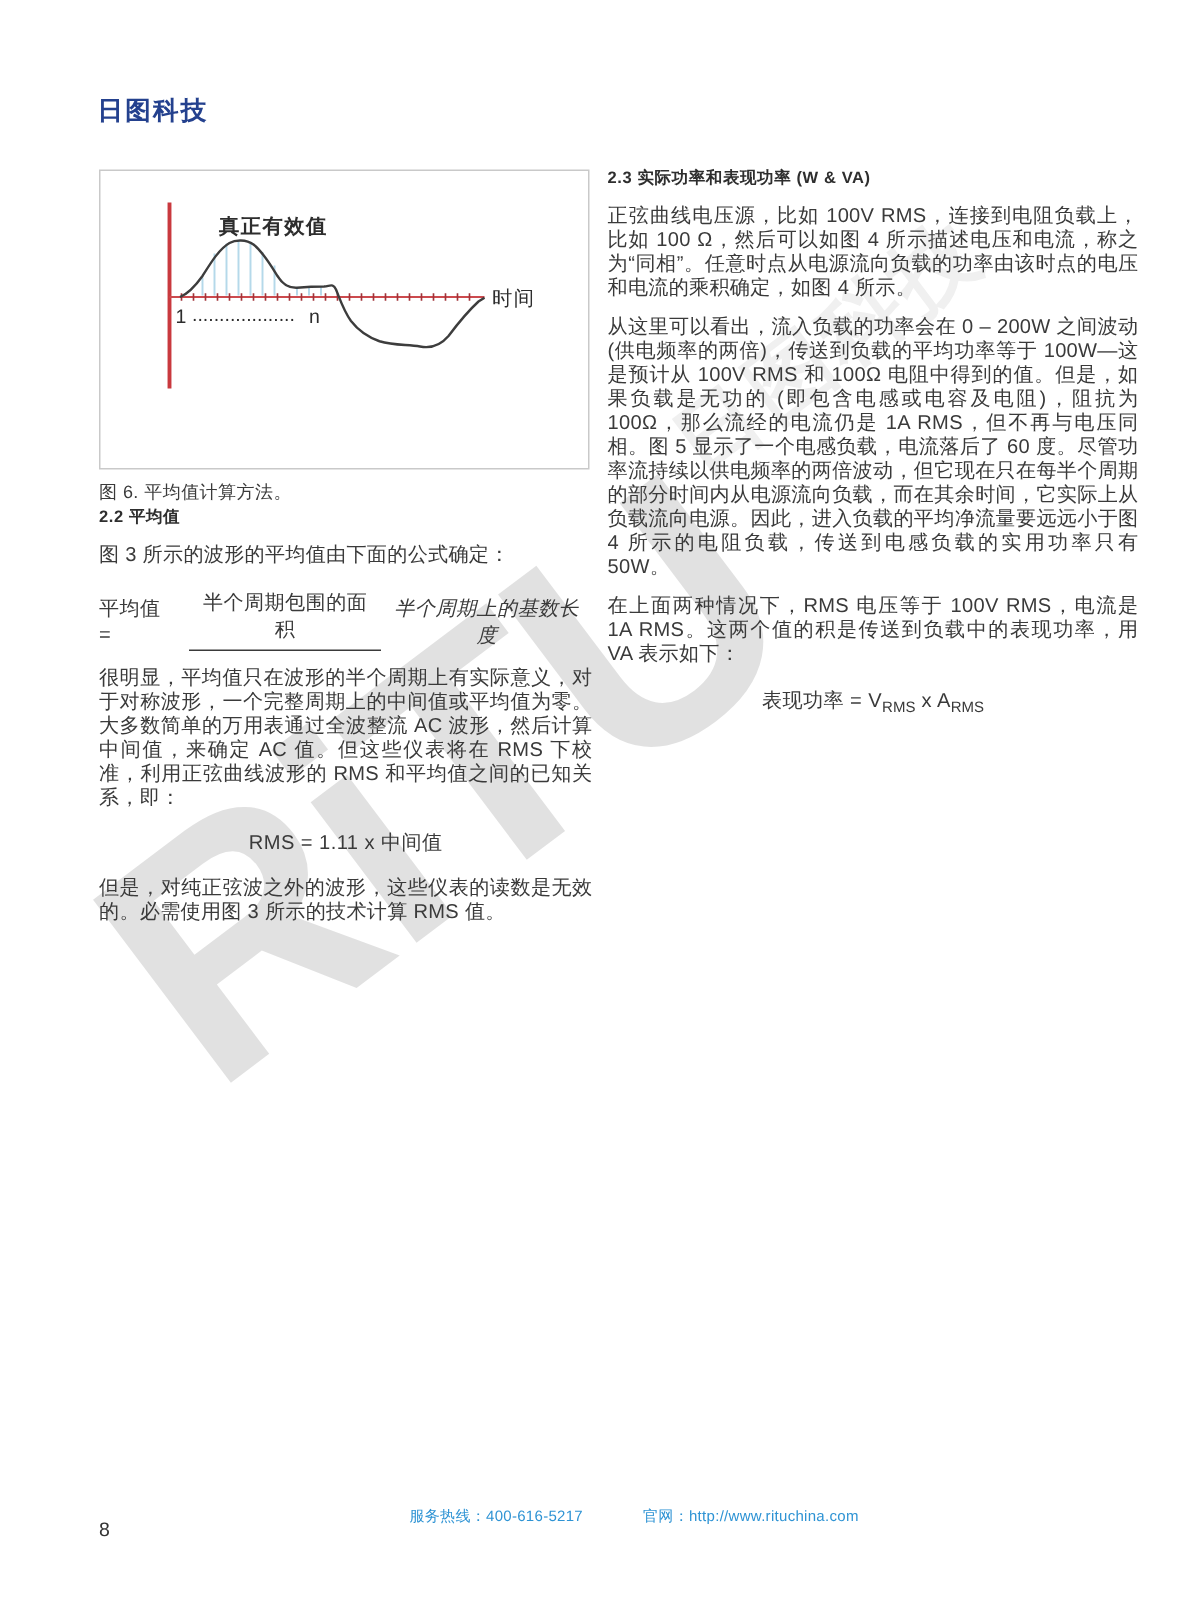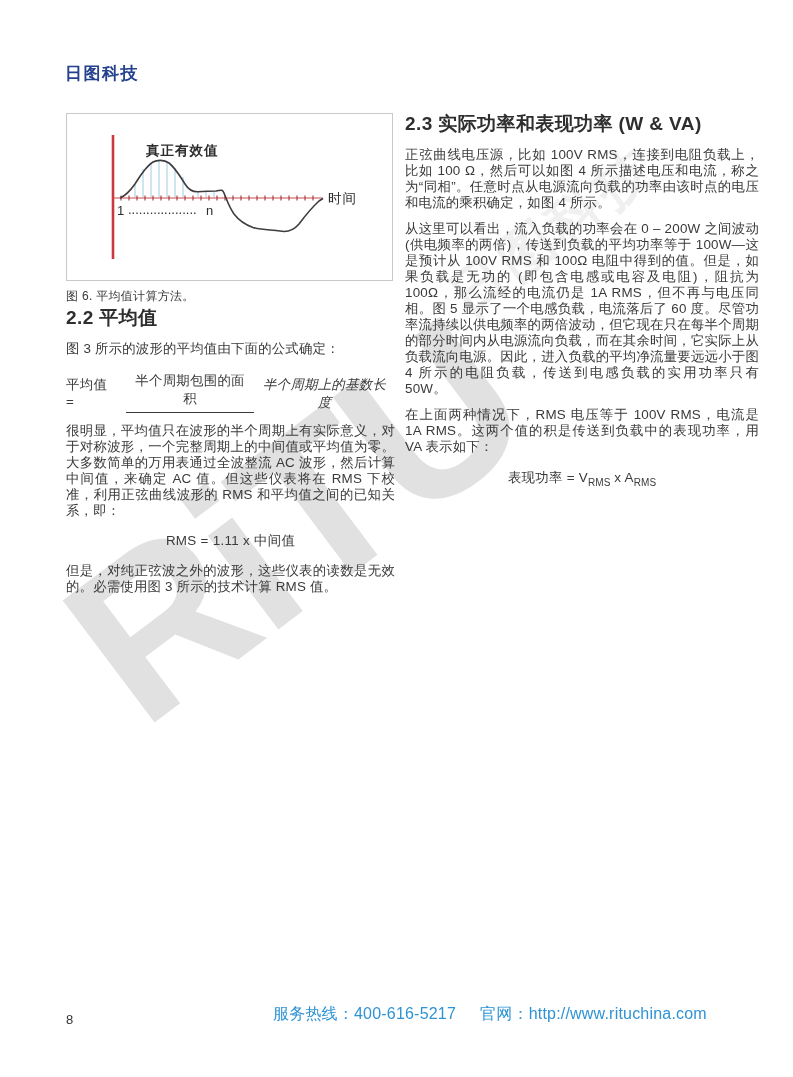--- a/index.html
+++ b/index.html
@@ -29,26 +29,26 @@
   }
   
   .col{position:absolute;top:113px;z-index:1;}
   .col-left{left:66px;width:329px;}
   .col-right{left:405px;top:111px;width:354px;}
   p.body-text{
     margin:10px 0 0;font-size:13.4px;line-height:16px;
     text-align:justify;letter-spacing:0.2px;color:#3a3a3a;
   }
   .sec-heading{
-    margin:0;font-size:19px;font-weight:bold;color:#2e2e2e;letter-spacing:0.4px;
+    margin:0;font-size:11px;font-weight:bold;color:#2e2e2e;letter-spacing:0.4px;
   }
   .h22{}
   
   .figure-box{
-    width:327px;height:168px;border:1px solid #c9c9c9;background:#ffffff;
+    width:327px;height:200px;border:1px solid #c9c9c9;background:#ffffff;
     box-sizing:border-box;
   }
   .figure-caption{margin-top:7px;font-size:12px;color:#3a3a3a;letter-spacing:0.3px;}
   .fig-svg{display:block;}
   .fig-label{font-size:13.5px;font-weight:bold;fill:#2d2d2d;letter-spacing:1px;}
   .fig-axis-label{font-size:13.5px;fill:#2d2d2d;letter-spacing:1px;}
   .fig-sample{font-size:13px;fill:#2d2d2d;}
   
   .formula{
     margin:14px 0 0;text-align:center;font-size:13.4px;color:#3a3a3a;letter-spacing:0.3px;
@@ -62,21 +62,21 @@
   .frac-num{padding:0 5px 4px;border-bottom:1.4px solid #3a3a3a;}
   .frac-den{padding:4px 5px 0;font-style:italic;}
   .rms-formula{margin-top:13px;}
   
   .page-number{
     position:absolute;left:66px;top:1012px;z-index:1;
     font-size:13px;color:#333333;
   }
   .footer{
     position:absolute;left:273px;top:1004px;z-index:1;
-    display:flex;gap:24px;font-size:16px;color:#2e93d4;letter-spacing:0.2px;
+    display:flex;gap:40px;font-size:10px;color:#2e93d4;letter-spacing:0.2px;
   }
   .footer a{color:#2e93d4;text-decoration:none;}
   .footer-item{white-space:nowrap;}
 </style>
 </head>
 <body>
 
 <div class="page">
 
   <div class="watermark">

